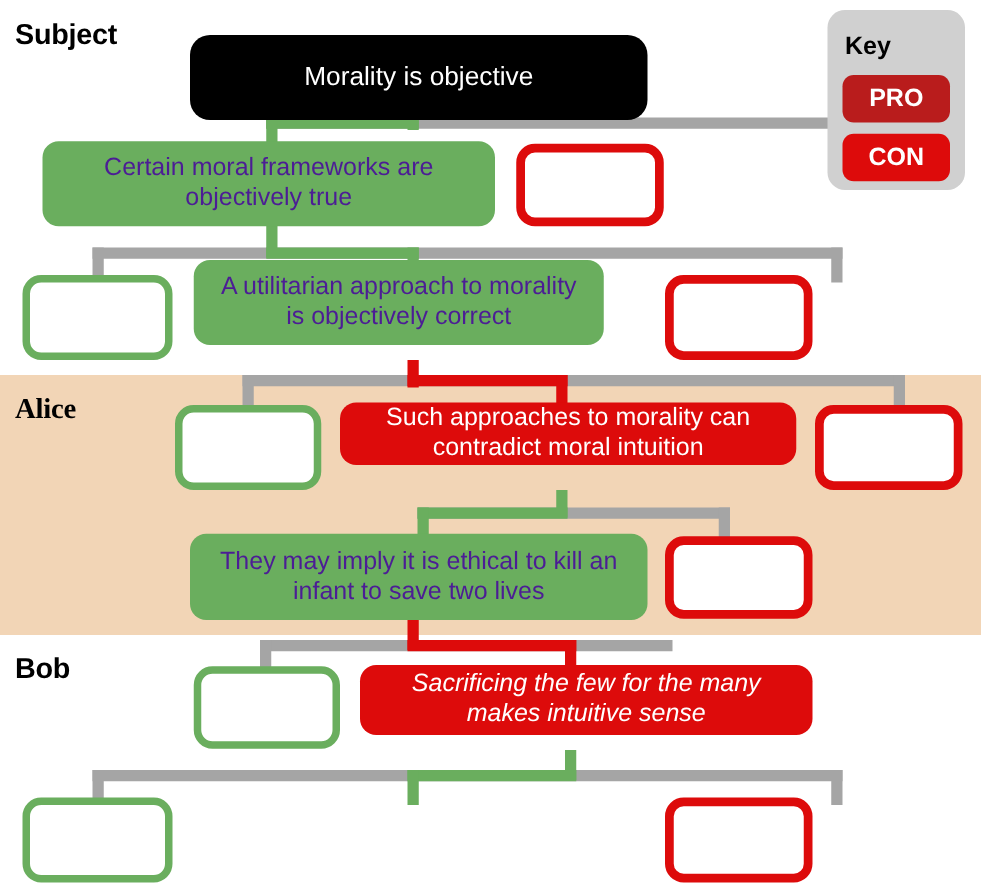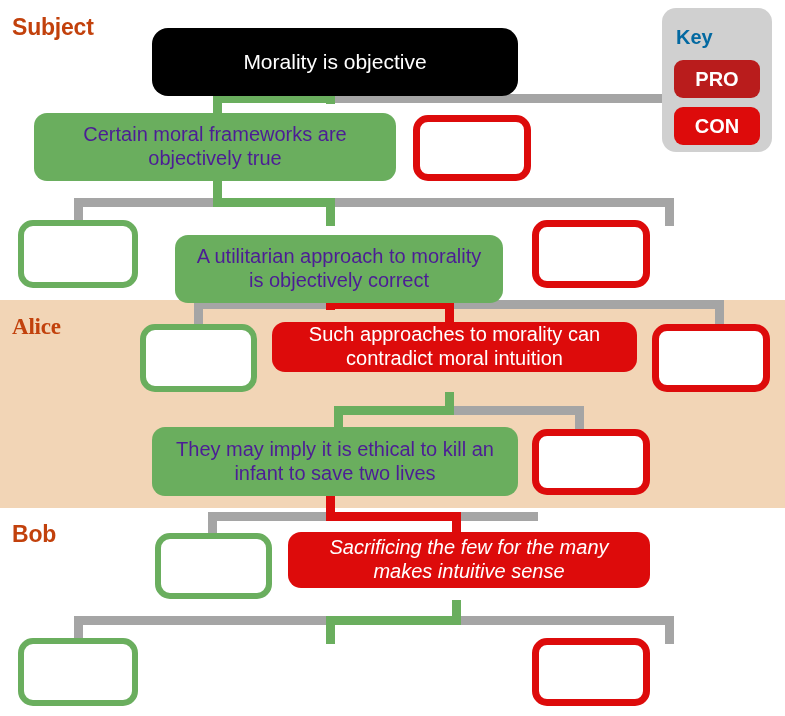--- a/index.html
+++ b/index.html
@@ -28,21 +28,21 @@
     top: 300px;
     height: 208px;
     background: #f2d5b6;
   }
 
   
   .speaker-label {
     position: absolute;
     font-weight: bold;
     font-size: 23px;
-    color: #c2410c;
+    color: #000000;
     letter-spacing: -0.2px;
     white-space: nowrap;
   }
   .lbl-subject { left: 12px; top: 14px; }
   .lbl-alice   { left: 12px; top: 314px; font-family: Liberation Serif, serif; }
   .lbl-bob     { left: 12px; top: 521px; }
 
   
   .conn {
     position: absolute;
@@ -99,21 +99,21 @@
     background: #d0d0d0;
     border-radius: 14px;
     box-sizing: border-box;
   }
   #key-title {
     position: absolute;
     left: 14px;
     top: 18px;
     font-size: 20px;
     font-weight: bold;
-    color: #0369a1;
+    color: #000000;
   }
   .key-chip {
     position: absolute;
     left: 12px;
     width: 86px;
     height: 38px;
     border-radius: 9px;
     display: flex;
     align-items: center;
     justify-content: center;
@@ -173,21 +173,21 @@
   <div class="conn c-green" style="left:452px;  top:600px; width:9px;   height:24px;"></div>
   <div class="conn c-green" style="left:326px;  top:616px; width:135px; height:9px;"></div>
   <div class="conn c-green" style="left:326px;  top:616px; width:9px;   height:28px;"></div>
 
   <div class="node node-black" style="left:152px; top:10px; width:366px; height:68px; font-size:21px;">Morality is objective</div>
 
   <div class="node node-green" style="left:34px; top:113px; width:362px; height:68px;">Certain moral frameworks are objectively true</div>
   <div class="node node-empty-red" style="left:413px; top:115px; width:118px; height:66px;"></div>
 
   <div class="node node-empty-green" style="left:18px; top:220px; width:120px; height:68px;"></div>
-  <div class="node node-green" style="left:155px; top:235px; width:328px; height:68px;margin-left:20px;">A utilitarian approach to morality is objectively correct</div>
+  <div class="node node-green" style="left:155px; top:208px; width:328px; height:68px;">A utilitarian approach to morality is objectively correct</div>
   <div class="node node-empty-red" style="left:532px; top:220px; width:118px; height:68px;"></div>
 
   <div class="node node-empty-green" style="left:140px; top:324px; width:117px; height:68px;"></div>
   <div class="node node-red" style="left:272px; top:322px; width:365px; height:50px;">Such approaches to morality can contradict moral intuition</div>
   <div class="node node-empty-red" style="left:652px; top:324px; width:118px; height:68px;"></div>
 
   <div class="node node-green" style="left:152px; top:427px; width:366px; height:69px;">They may imply it is ethical to kill an infant to save two lives</div>
   <div class="node node-empty-red" style="left:532px; top:429px; width:118px; height:66px;"></div>
 
   <div class="node node-empty-green" style="left:155px; top:533px; width:117px; height:66px;"></div>

